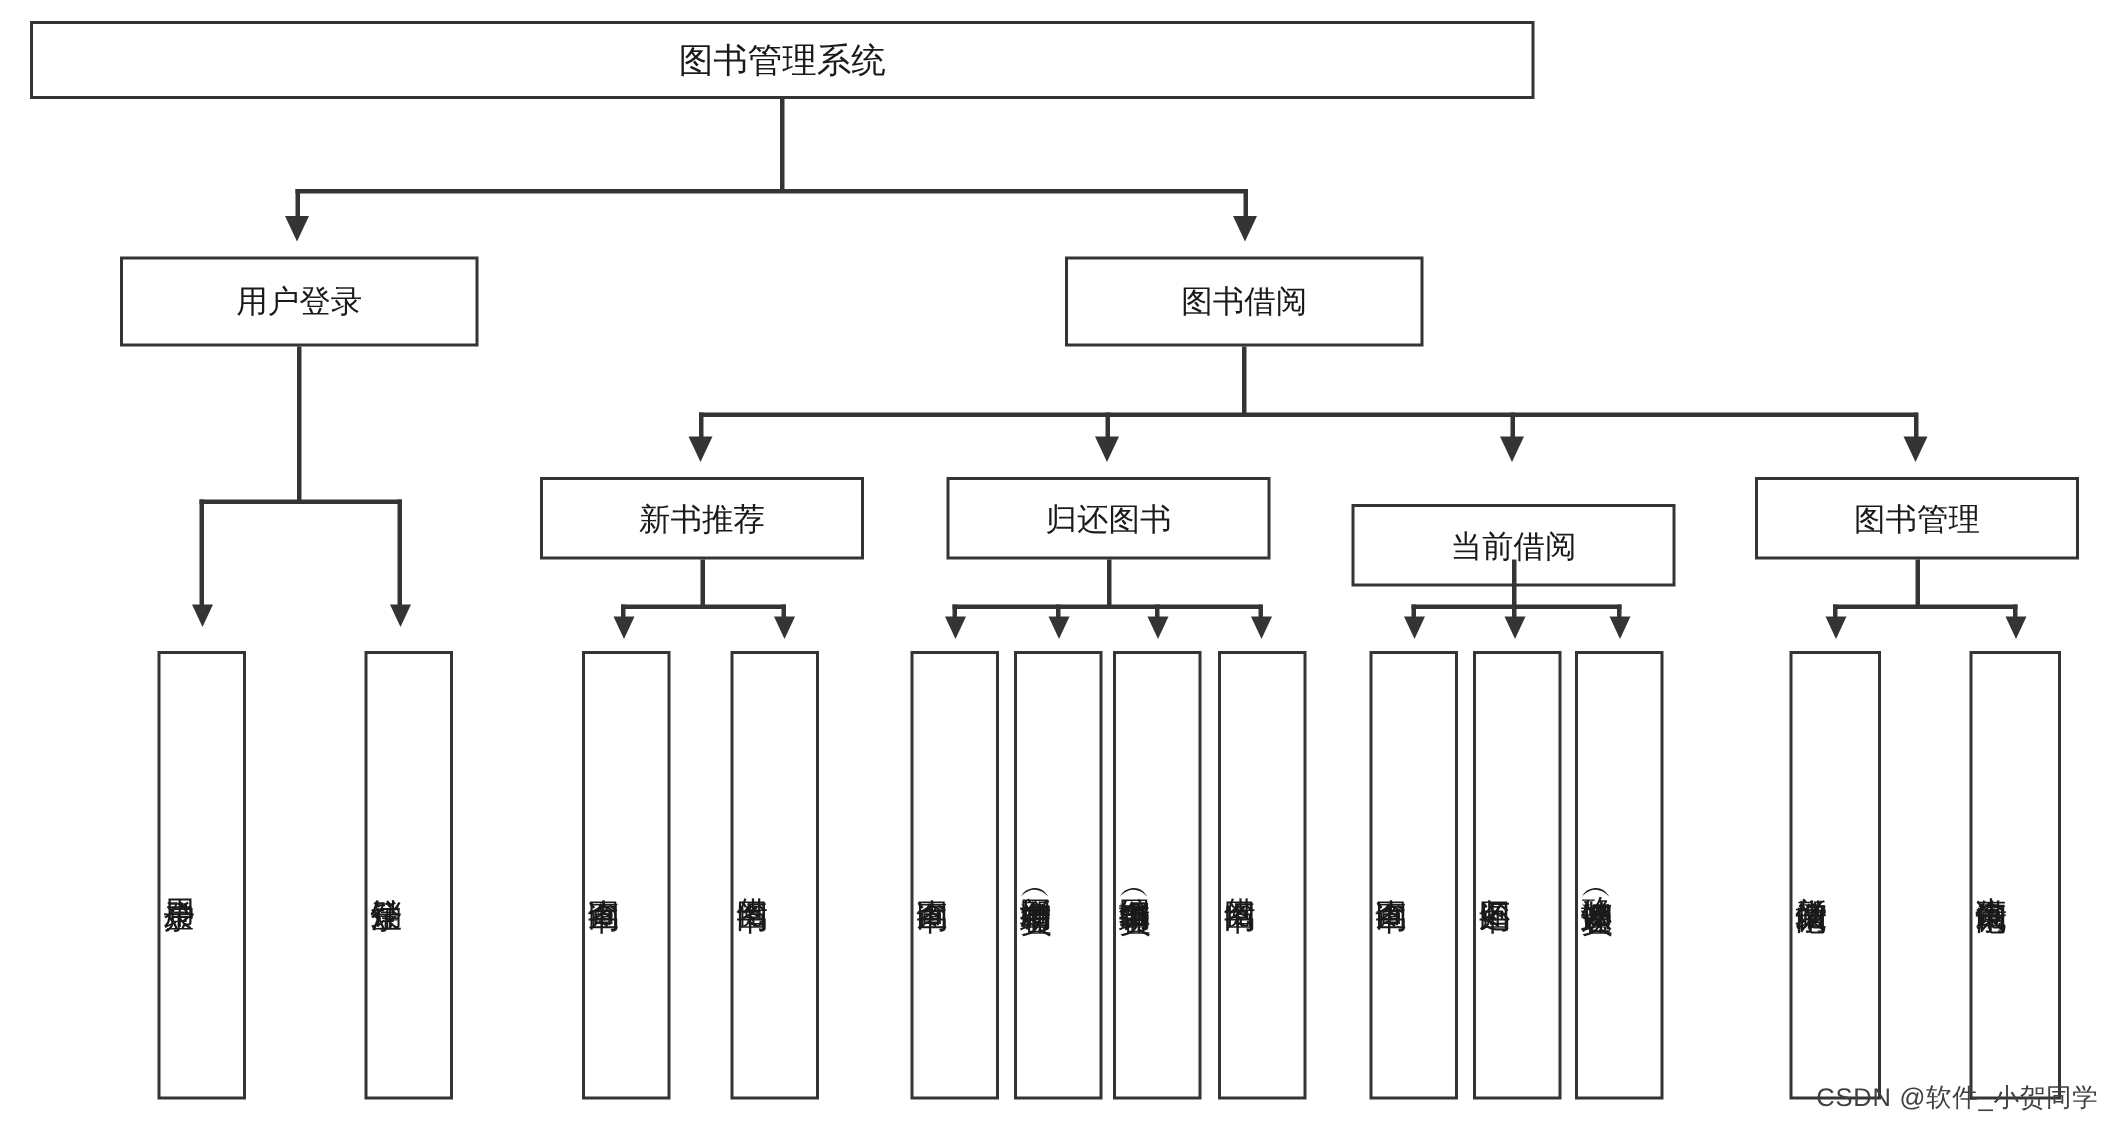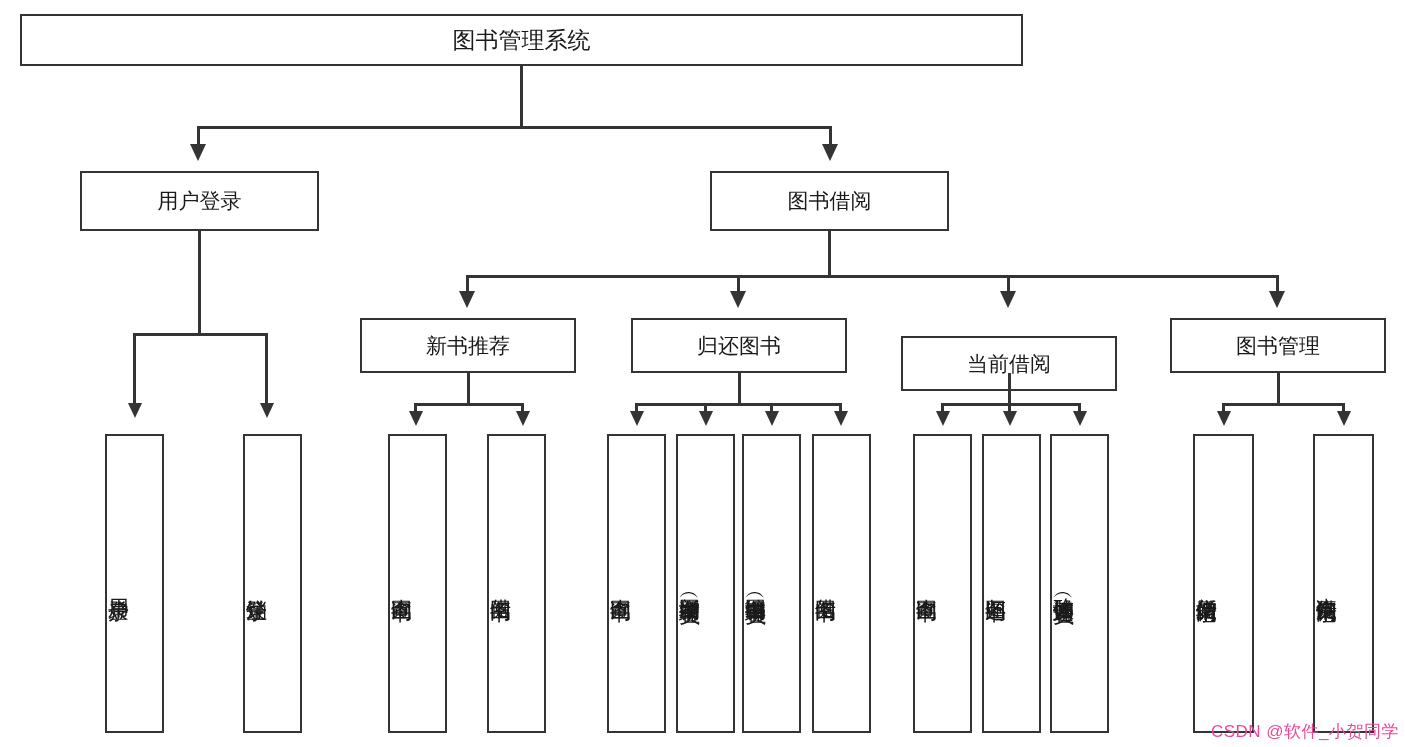--- a/index.html
+++ b/index.html
@@ -80,21 +80,21 @@
     border-right-width: 7px;
     border-top-width: 15px;
   }
 
   
   #watermark {
     position: absolute;
     right: 6px;
     bottom: 4px;
     font-size: 17px;
-    color: #ec4899;
+    color: #404040;
     white-space: nowrap;
     letter-spacing: 0.5px;
   }
 </style>
 </head>
 <body>
 
 <div id="canvas">
 
   <div class="node root" style="left:20px; top:14px; width:1003px; height:52px;">

